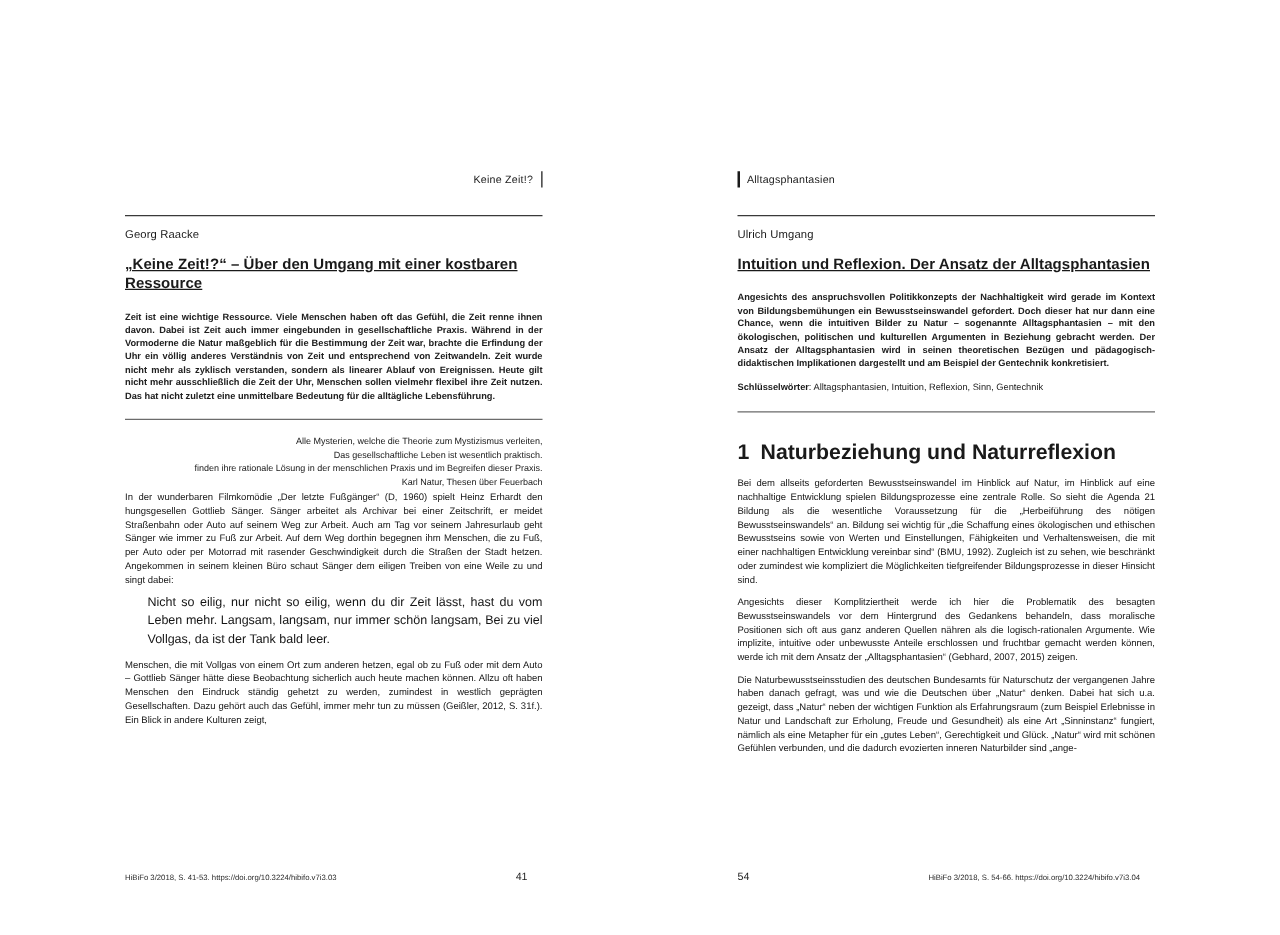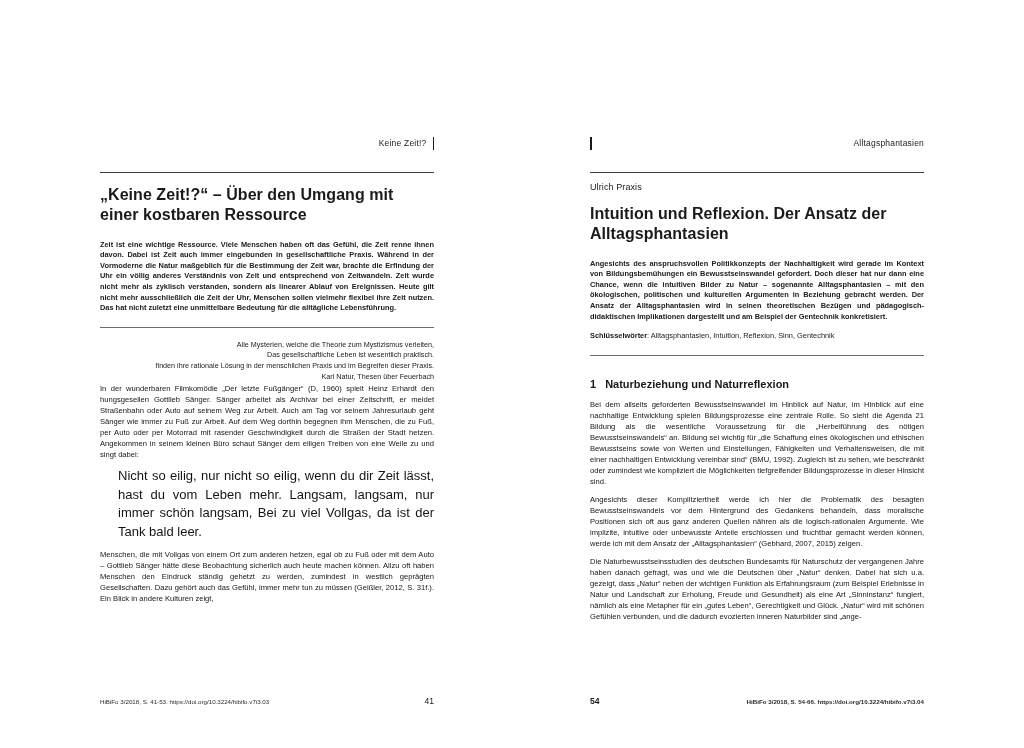--- a/index.html
+++ b/index.html
@@ -41,21 +41,21 @@
   
   .runhead {
     font-size: 8.5px;
     letter-spacing: 0.2px;
     color: #1a1a1a;
     height: 14px;
     display: flex;
     align-items: center;
   }
   .runhead-left { justify-content: flex-end; }
-  .runhead-right { justify-content: space-between; gap: 30px; }
+  .runhead-right { justify-content: flex-start; }
   .runhead .bar {
     display: inline-block;
     width: 1.5px;
     height: 13px;
     background: #1a1a1a;
   }
   .runhead-left .bar { margin-left: 6px; }
   .runhead-right .bar { margin-right: 6px; }
 
   .rule {
@@ -70,25 +70,26 @@
     margin: 0;
     height: 0;
   }
 
   .author {
     font-size: 9px;
     margin-top: 9px;
     letter-spacing: 0.1px;
   }
   .article-title {
-    font-size: 16px;
+    font-size: 12px;
     font-weight: bold;
     line-height: 1.28;
     margin-top: 12px;
     letter-spacing: 0.05px;
+    text-decoration: underline;
   }
   .abstract {
     font-size: 7.4px;
     line-height: 1.42;
     text-align: justify;
     margin-top: 14px;
     color: #202020;
     font-weight: bold;
   }
   .keywords {
@@ -105,55 +106,55 @@
   .epigraph {
     font-size: 7.2px;
     line-height: 1.5;
     text-align: right;
     margin-top: 12px;
     color: #202020;
   }
   .epigraph .src { }
 
   .section-head {
-    font-size: 11px;
+    font-size: 17px;
     font-weight: bold;
     margin-top: 22px;
     margin-bottom: 9px;
   }
   .section-head .num { margin-right: 9px; }
 
   p.body {
     font-size: 7.6px;
     line-height: 1.45;
     text-align: justify;
     margin: 0 0 7px 0;
     color: #151515;
   }
   p.body.tight { margin-bottom: 0; }
   blockquote.quote {
-    font-size: 13px;
+    font-size: 10px;
     line-height: 1.45;
     text-align: justify;
     margin: 7px 0 7px 18px;
     color: #151515;
   }
 
   
   .footer {
     position: absolute;
-    left: 0; right: 0;
+    left: 0; right: 12px;
     bottom: 58px;
     font-size: 6.2px;
     color: #2a2a2a;
     display: flex;
     align-items: baseline;
   }
   .page-left .footer { padding: 0 78px 0 100px; }
-  .page-right .footer { padding: 0 100px 0 78px; font-weight: bold; }
+  .page-right .footer { padding: 0 100px 0 78px; }
   .page-left .footer { justify-content: space-between; }
   .page-right .footer { justify-content: space-between; }
   .folio {
     font-size: 8.5px;
     color: #1a1a1a;
   }
 </style>
 </head>
 <body>
 
@@ -163,20 +164,21 @@
     <div class="page-inner">
 
       <div class="runhead runhead-left">
         <span>Keine Zeit!?</span>
         <span class="bar"></span>
       </div>
 
       <div style="height:22px"></div>
       <hr class="rule">
 
+      <div class="author">Georg Raacke</div>
 
       <div class="article-title">„Keine Zeit!?“ – Über den Umgang mit einer kostbaren Ressource</div>
 
       <div class="abstract">Zeit ist eine wichtige Ressource. Viele Menschen haben oft das Gefühl, die Zeit renne ihnen davon. Dabei ist Zeit auch immer eingebunden in gesellschaftliche Praxis. Während in der Vormoderne die Natur maßgeblich für die Bestimmung der Zeit war, brachte die Erfindung der Uhr ein völlig anderes Verständnis von Zeit und entsprechend von Zeitwandeln. Zeit wurde nicht mehr als zyklisch verstanden, sondern als linearer Ablauf von Ereignissen. Heute gilt nicht mehr ausschließlich die Zeit der Uhr, Menschen sollen vielmehr flexibel ihre Zeit nutzen. Das hat nicht zuletzt eine unmittelbare Bedeutung für die alltägliche Lebensführung.</div>
 
 
       <div class="sep-space-a"></div>
       <hr class="rule-thin">
 
       <div class="epigraph">
@@ -205,21 +207,21 @@
     <div class="page-inner">
 
       <div class="runhead runhead-right">
         <span class="bar"></span>
         <span>Alltagsphantasien</span>
       </div>
 
       <div style="height:22px"></div>
       <hr class="rule">
 
-      <div class="author">Ulrich Praxis</div>
+      <div class="author">Ulrich Umgang</div>
 
       <div class="article-title">Intuition und Reflexion. Der Ansatz der Alltagsphantasien</div>
 
       <div class="abstract">Angesichts des anspruchsvollen Politikkonzepts der Nachhaltigkeit wird gerade im Kontext von Bildungsbemühungen ein Bewusstseinswandel gefordert. Doch dieser hat nur dann eine Chance, wenn die intuitiven Bilder zu Natur – sogenannte Alltagsphantasien – mit den ökologischen, politischen und kulturellen Argumenten in Beziehung gebracht werden. Der Ansatz der Alltagsphantasien wird in seinen theoretischen Bezügen und pädagogisch-didaktischen Implikationen dargestellt und am Beispiel der Gentechnik konkretisiert.</div>
 
       <div class="keywords">
         <b>Schlüsselwörter</b><span>: </span><span>Alltagsphantasien, Intuition, Reflexion, Sinn, Gentechnik</span>
       </div>
 
       <div class="sep-space-b"></div>

